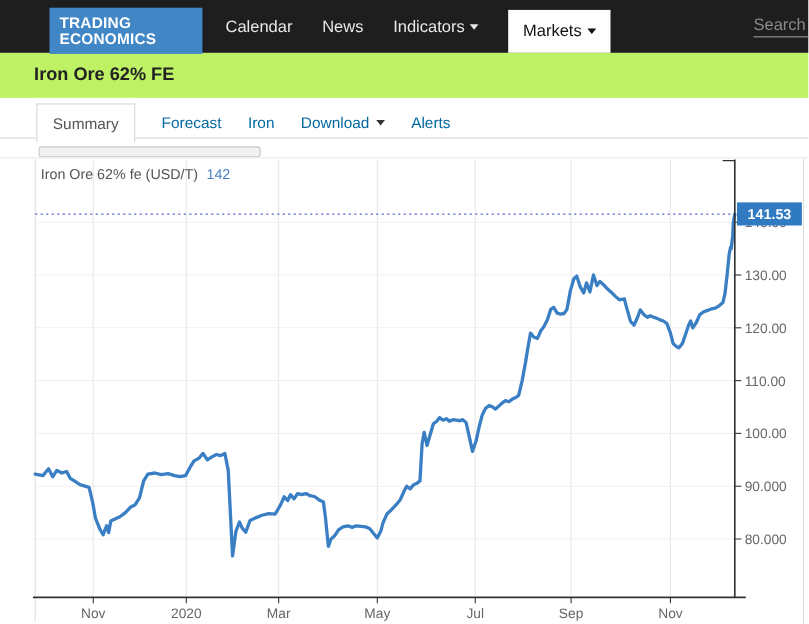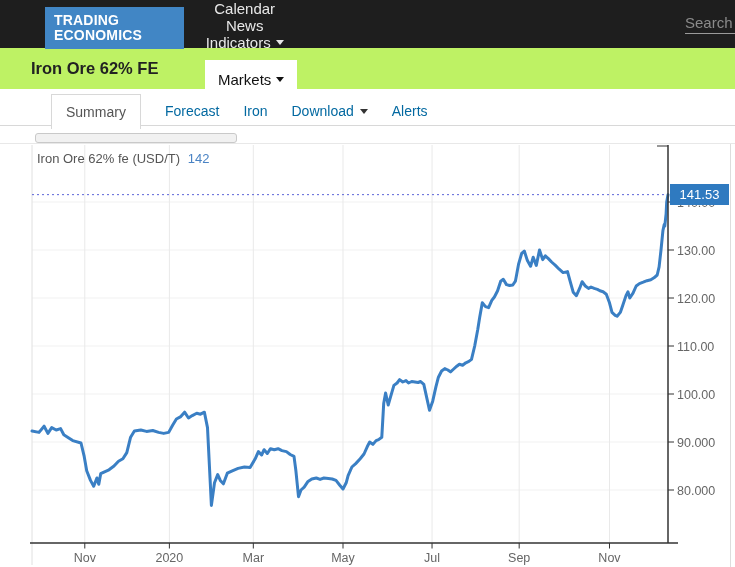--- a/index.html
+++ b/index.html
@@ -4,21 +4,21 @@
 <style>
   * { margin:0; padding:0; box-sizing:border-box; }
   html,body { width:735px; height:567px; overflow:hidden; background:#fff;
     font-family:"Liberation Sans", sans-serif; }
 
   
   .nav { position:relative; height:48px; background:#1e1e1e; display:flex; align-items:center; }
   .logo { position:absolute; left:45px; top:7px; width:139px; height:42px;
     background:#4186c5; color:#fff; font-weight:bold; font-size:14px; line-height:15px;
     padding:6px 0 0 9px; letter-spacing:0.2px; }
-  .nav-items { display:flex; align-items:center; margin-left:205px; height:48px;flex-direction:column; }
+  .nav-items { display:flex; align-items:center; margin-left:205px; height:48px; }
   .nav-item { color:#e8e8e8; font-size:15px; margin-right:27px; height:48px;
     display:flex; align-items:center; cursor:pointer; white-space:nowrap; }
   .nav-item.active { background:#fff; color:#111; margin-top:9px; height:39px;
     padding:12px 13px; margin-right:14px; }
   .caret { display:inline-block; width:0; height:0; margin-left:5px;
     border-left:4px solid transparent; border-right:4px solid transparent;
     border-top:5px solid currentColor; }
   .search { margin-left:auto; margin-right:0; width:50px; }
   .search input { width:50px; background:transparent; border:none;
     border-bottom:1px solid #9a9a9a; color:#8a8a8a; font-size:15px; outline:none;
@@ -28,39 +28,39 @@
   
   .title-band { height:41px; background:#bef264; display:flex; align-items:center; }
   .page-title { font-size:16.5px; font-weight:bold; color:#222; margin-left:31px; }
 
   
   .tabs { position:relative; height:40px; background:#fff; display:flex; }
   .tabs::after { content:''; position:absolute; left:0; right:0; top:36px;
     border-top:1px solid #d8d8d8; z-index:1; }
   .tab { font-size:14px; color:#0369a1; display:flex; align-items:center; cursor:pointer; }
   .tab.active { position:relative; z-index:2; background:#fff; margin-top:5px;
-    margin-left:51px; height:35px; padding:0 14px; border:1px solid #d8d8d8;
+    margin-left:33px; height:35px; padding:0 14px; border:1px solid #d8d8d8;
     border-bottom:none; color:#555; }
   .tab.plain { padding-top:4px; margin-left:24px; }
   .tab .caret { border-top-color:#333; margin-left:6px; }
 
   
   .range-clip { margin:4px 0 0 35px; width:202px; height:10px; background:#f1f1f1;
     border:1px solid #c9c9c9; border-radius:3px; }
 
   
   .chart-section { position:relative; width:735px; height:428px;
     border-top:1px solid #e8e8e8; background:#fff; }
   .chart-right-border { position:absolute; left:730px; top:0; bottom:0;
     width:1px; background:#ddd; }
   #chart-svg { position:absolute; left:0; top:0; z-index:1; }
   .legend { position:absolute; left:37px; top:7px; z-index:2; font-size:13px; color:#555; }
   .legend .val { color:#4a83c4; margin-left:4px; }
   .price-badge { position:absolute; left:670px; width:59px; height:21px; z-index:3;
-    background:#2f7ac0; color:#fff; font-size:13px; font-weight:normal;
+    background:#2f7ac0; color:#fff; font-size:13px; font-weight:bold;
     text-align:center; line-height:21px; }
 </style>
 </head>
 <body>
 
 <div class="nav">
   <div class="logo">
     <div>TRADING</div>
     <div>ECONOMICS</div>
   </div>

